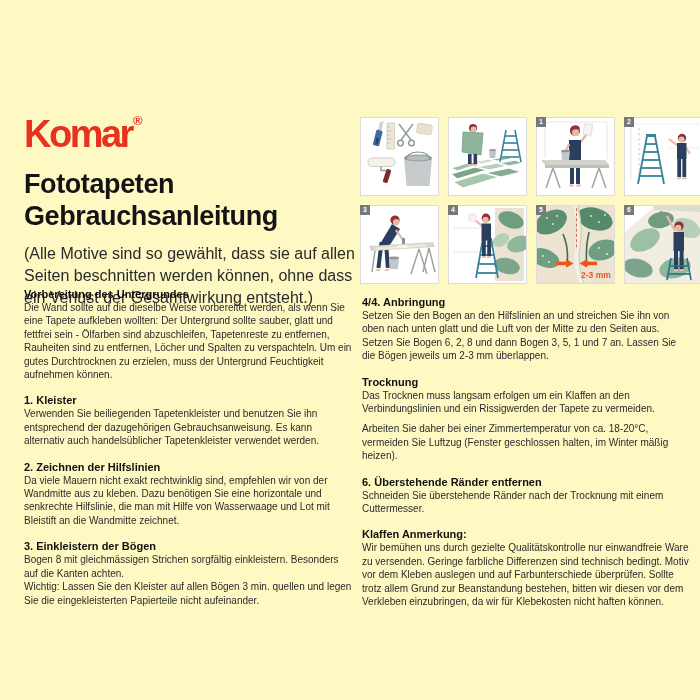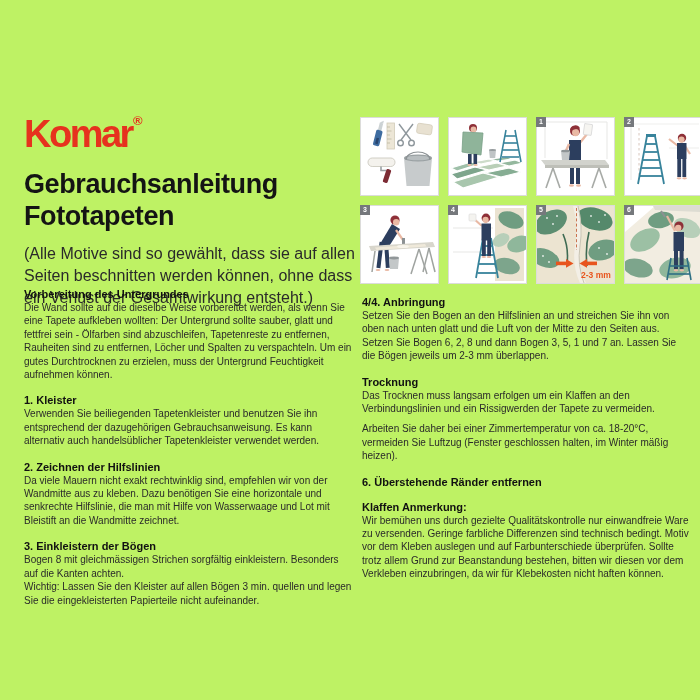--- a/index.html
+++ b/index.html
@@ -1,21 +1,21 @@
 <!DOCTYPE html>
 <html><head>
 <meta charset="utf-8">
 <style>
   html,body{margin:0;padding:0;background:#ffffff;}
   body{
     width:700px;height:700px;position:relative;overflow:hidden;
     font-family:"Liberation Sans","DejaVu Sans",sans-serif;
     color:#1c1c1c;-webkit-font-smoothing:antialiased;
   }
-  .page{position:absolute;inset:0;background:#bef264;}
+  .page{position:absolute;inset:0;background:#fef9c3;}
 
   
   .logo{
     position:absolute;left:24px;top:114px;
     font-size:38px;font-weight:bold;letter-spacing:-2.5px;
     color:#e6321e;line-height:1;
   }
   .logo .reg{font-size:13px;vertical-align:22px;letter-spacing:0;margin-left:1px;}
 
   
@@ -58,22 +58,22 @@
 </head>
 <body>
 
 <div class="page">
 
   <div class="logo">
     <span>Komar</span><span class="reg">®</span>
   </div>
 
   <div class="title">
+    <div>Fototapeten</div>
     <div>Gebrauchsanleitung</div>
-    <div>Fototapeten</div>
   </div>
 
   <div class="intro">(Alle Motive sind so gewählt, dass sie auf allen Seiten beschnitten werden können, ohne dass ein Verlust der Gesamtwirkung entsteht.)</div>
 
   <div class="gallery">
 
     <div class="panel">
       <svg viewBox="0 0 77 77">
         <g transform="rotate(14 17 18)">
           <rect x="15.5" y="4.5" width="3.5" height="9" fill="#ccd2d4"></rect>
@@ -388,20 +388,21 @@
       <h3>4/4. Anbringung</h3>
       <p>Setzen Sie den Bogen an den Hilfslinien an und streichen Sie ihn von oben nach unten glatt und die Luft von der Mitte zu den Seiten aus. Setzen Sie Bogen 6, 2, 8 und dann Bogen 3, 5, 1 und 7 an. Lassen Sie die Bögen jeweils um 2-3 mm überlappen.</p>
     </div>
     <div class="sect">
       <h3>Trocknung</h3>
       <p>Das Trocknen muss langsam erfolgen um ein Klaffen an den Verbindungslinien und ein Rissigwerden der Tapete zu vermeiden.</p>
       <p class="gap">Arbeiten Sie daher bei einer Zimmertemperatur von ca. 18-20°C, vermeiden Sie Luftzug (Fenster geschlossen halten, im Winter mäßig heizen).</p>
     </div>
     <div class="sect">
       <h3>6. Überstehende Ränder entfernen</h3>
+      <p>Schneiden Sie überstehende Ränder nach der Trocknung mit einem Cuttermesser.</p>
     </div>
     <div class="sect">
       <h3>Klaffen Anmerkung:</h3>
       <p>Wir bemühen uns durch gezielte Qualitätskontrolle nur einwandfreie Ware zu versenden. Geringe farbliche Differenzen sind technisch bedingt. Motiv vor dem Kleben auslegen und auf Farbunterschiede überprüfen. Sollte trotz allem Grund zur Beanstandung bestehen, bitten wir diesen vor dem Verkleben einzubringen, da wir für Klebekosten nicht haften können.</p>
     </div>
   </div>
 
 </div>
 
 </body></html>

